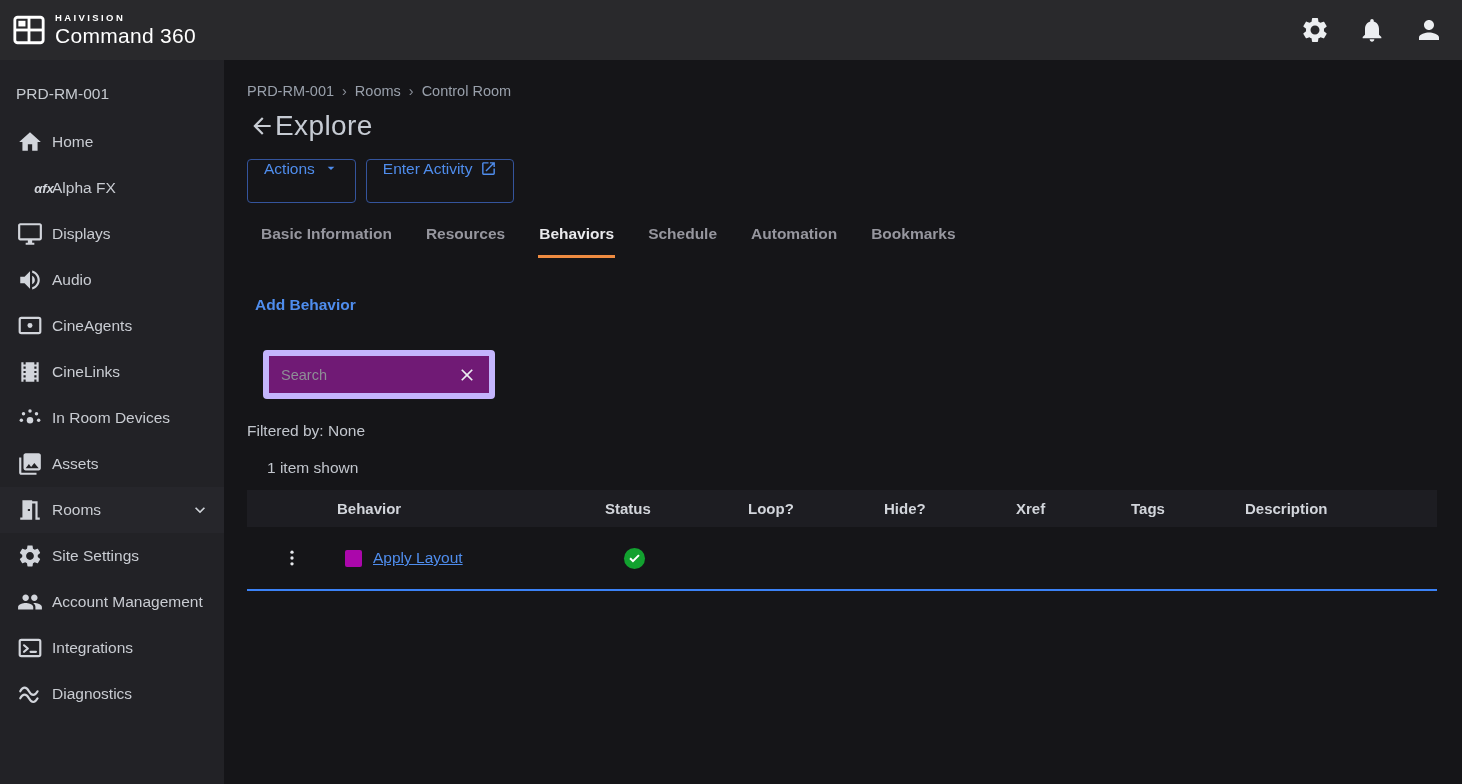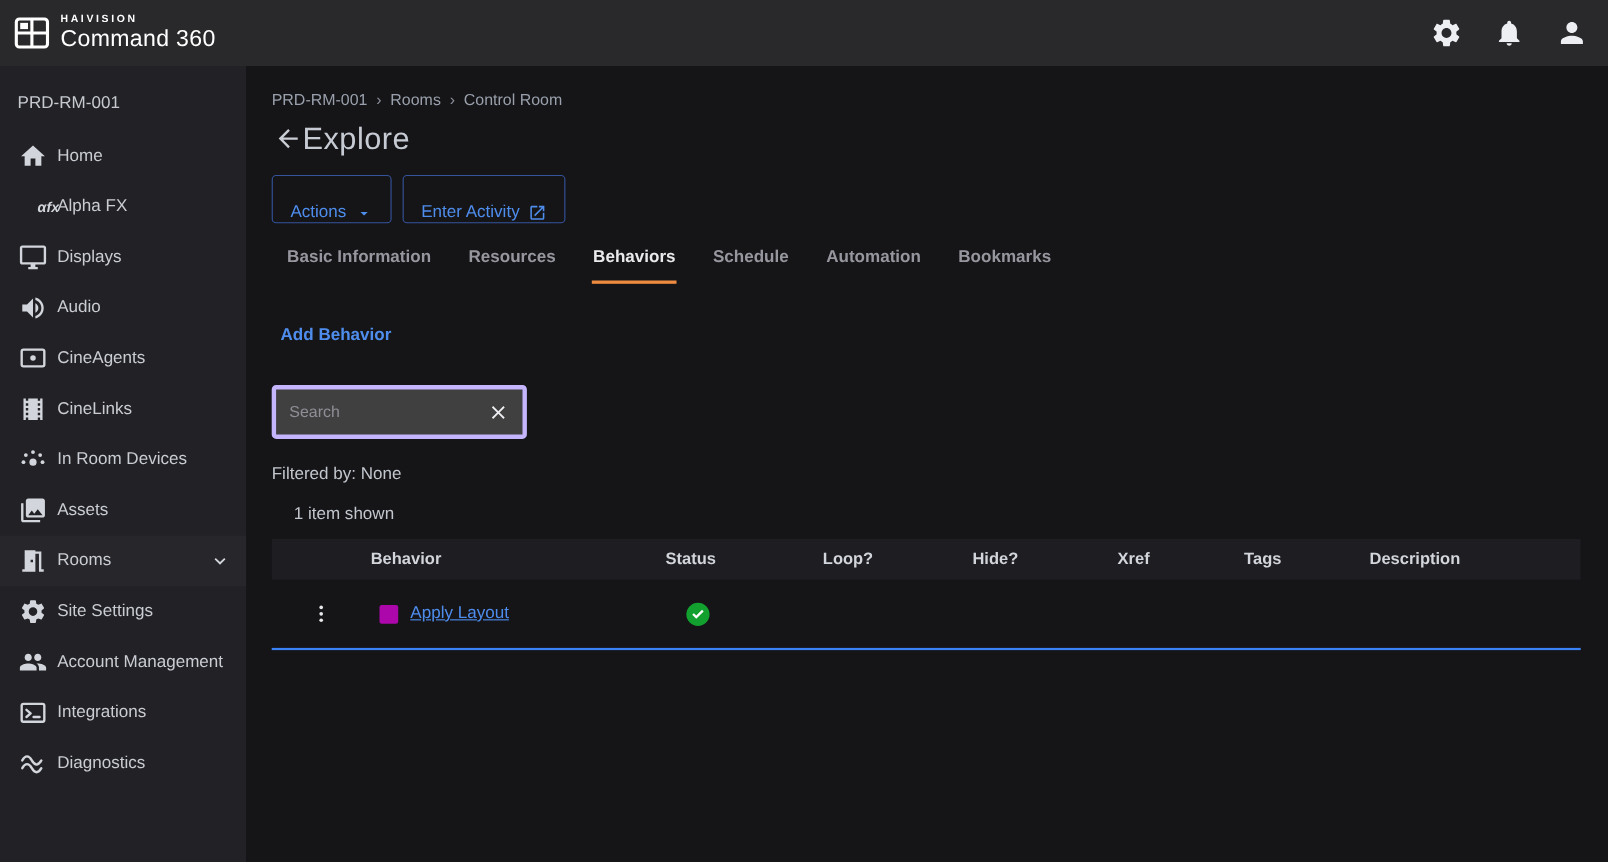--- a/index.html
+++ b/index.html
@@ -39,36 +39,36 @@
   .breadcrumb { margin-top:23px; font-size:14.5px; color:#99a0ab;
     display:flex; gap:8px; align-items:center; }
   .breadcrumb .bc-link { cursor:pointer; }
   .breadcrumb .bc-sep { color:#8a8f99; }
 
   .title-row { margin-top:11px; display:flex; align-items:center; }
   .back-arrow { display:flex; color:#c9cdd4; cursor:pointer; padding-left:2px; }
   .page-title { font-size:28px; font-weight:400; color:#c6cbd3; letter-spacing:0.4px; }
 
   .btn-row { margin-top:17px; display:flex; gap:10px; }
-  .ghost-btn { display:flex; align-items:flex-end; gap:8px; height:44px; padding:0 16px;
+  .ghost-btn { display:flex; align-items:flex-start; gap:8px; height:44px; padding:0 16px;
     background:transparent; border:1px solid #34549c; border-radius:4px;
     color:#4f8ded; font-size:15.5px; font-family:inherit; cursor:pointer; }
   .ghost-btn svg { display:block; }
 
   .tabs { margin-top:16px; display:flex; gap:32px; padding-left:13px; }
   .tab { font-size:15.5px; font-weight:bold; color:#96969e; padding:6px 1px 12px 1px;
     cursor:pointer; border-bottom:3px solid transparent; }
   .tab.active { color:#e9e9ec; border-bottom-color:#ee8b41; }
 
   .add-behavior { margin-top:38px; font-size:15.5px; font-weight:bold;
     color:#4f8ded; cursor:pointer; width:fit-content; padding-left:8px; }
 
-  .search-box { margin-top:36px; width:232px; height:49px; border:4px solid #c4b5fd;
+  .search-box { margin-top:36px; width:232px; height:49px; border:6px solid #c4b5fd;
     border-radius:4px; display:flex; align-items:center; padding:0 12px 0 12px;
-    background:#404040; }
+    background:#701a75;margin-left:16px; }
   .search-box input { flex:1; background:transparent; border:none; outline:none;
     color:#dcdfe4; font-size:14.5px; font-family:inherit; min-width:0; }
   .search-box input::placeholder { color:#8e8e96; }
   .search-clear { display:flex; color:#eceef1; cursor:pointer; margin-left:8px; }
 
   .filtered-by { margin-top:23px; font-size:15.5px; color:#c2c6cd; }
   .items-count { margin-top:19px; font-size:15.5px; color:#c2c6cd; padding-left:20px; }
 
   .table { margin-top:13px; }
   .grid { display:grid;

